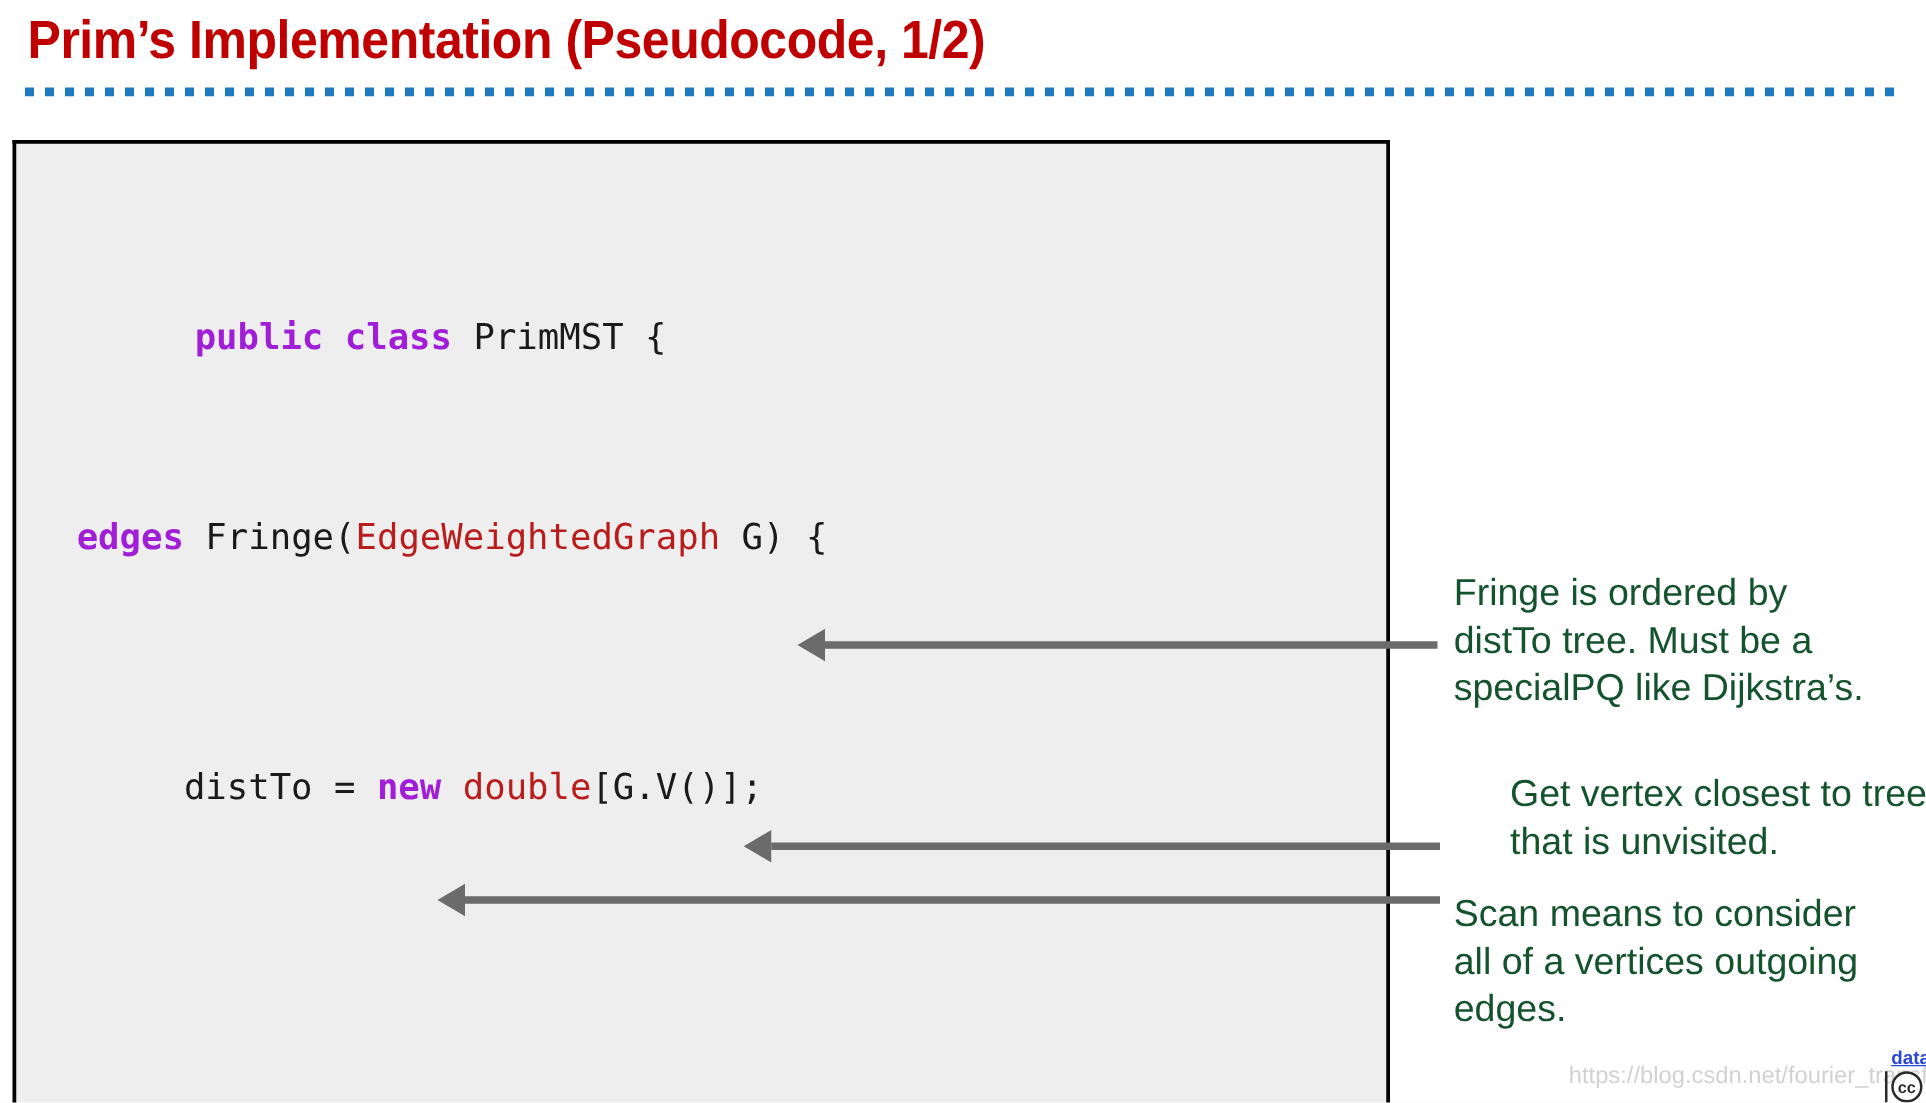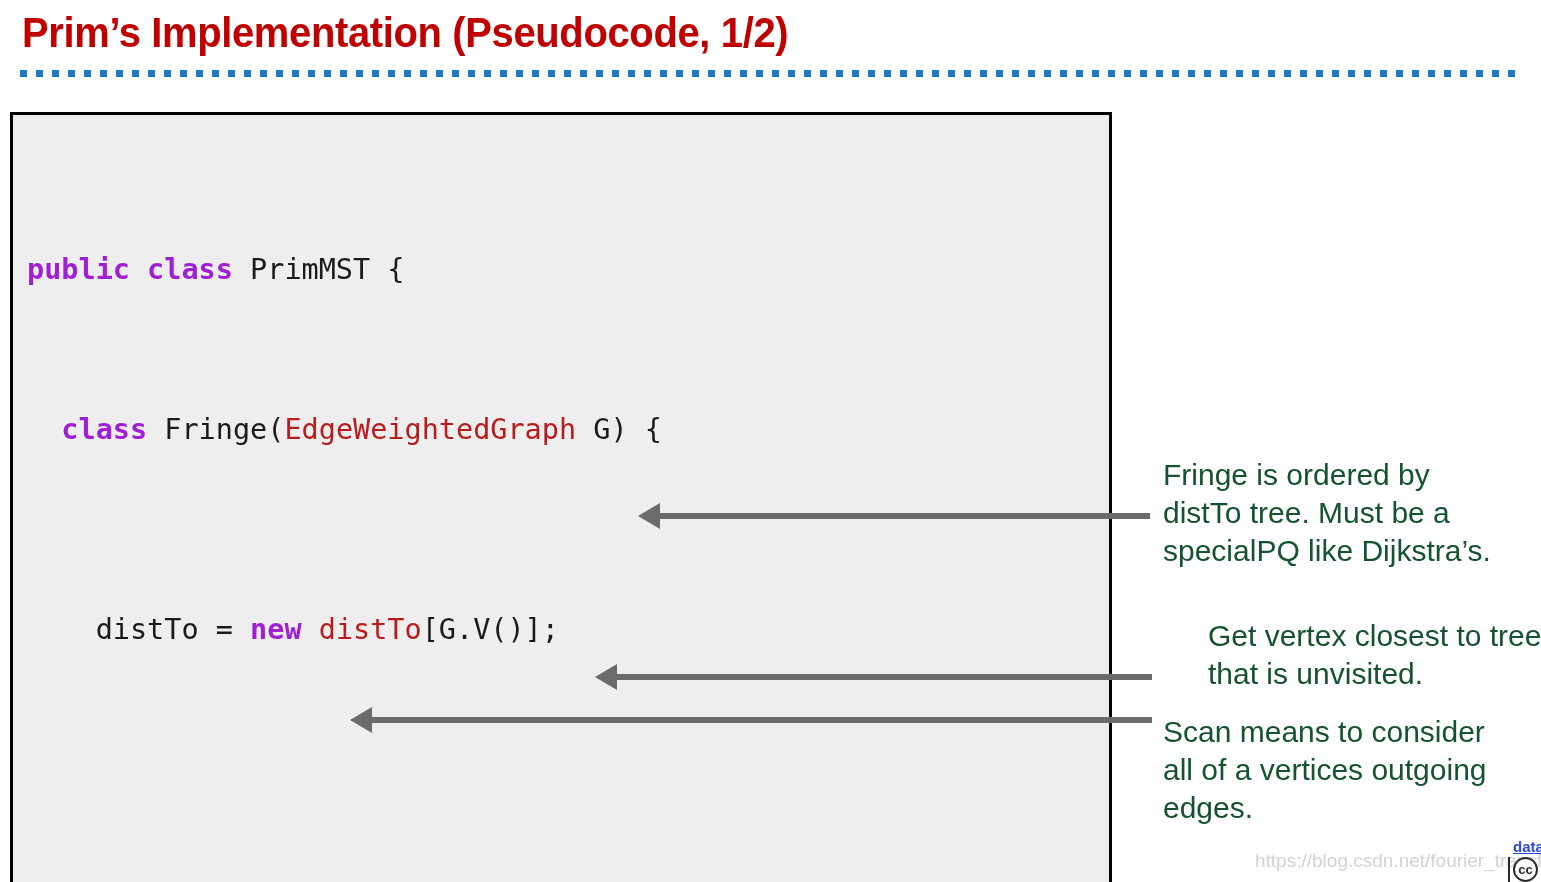--- a/index.html
+++ b/index.html
@@ -60,21 +60,21 @@
     position: absolute;
     left: 14px;
     top: 15px;
     font-family: "DejaVu Sans Mono", "Liberation Mono", monospace;
     font-size: 28.5px;
     line-height: 40px;
     color: #1a1a1a;
     white-space: pre;
     letter-spacing: 0px;
   }
-  .code-line { height: 40px; }
+  .code-line { height: 40px; text-align: center; }
   .kw   { color: #a01fd6; font-weight: bold; }
   .typ  { color: #b91c1c; }
   .pln  { color: #1a1a1a; }
 
   
   .arrow {
     position: absolute;
     height: 6px;
     background: #6b6b6b;
   }
@@ -150,24 +150,24 @@
 
 <div id="slide-title">Prim’s Implementation (Pseudocode, 1/2)</div>
 
 <div id="title-divider"></div>
 
 <div id="code-panel">
   <div id="code-lines">
 
     <div class="code-line"><span class="kw">public class</span><span class="pln"> PrimMST {</span></div>
 
-    <div class="code-line"><span class="pln">  </span><span class="kw">class</span><span class="pln"> Fringe(</span><span class="typ">EdgeWeightedGraph</span><span class="pln"> G) {</span></div>
-
-
-    <div class="code-line"><span class="pln">    distTo = </span><span class="kw">new</span><span class="pln"> </span><span class="typ">distTo</span><span class="pln">[G.V()];</span></div>
+    <div class="code-line"><span class="pln">  </span><span class="kw">edges</span><span class="pln"> Fringe(</span><span class="typ">EdgeWeightedGraph</span><span class="pln"> G) {</span></div>
+
+
+    <div class="code-line"><span class="pln">    distTo = </span><span class="kw">new</span><span class="pln"> </span><span class="typ">double</span><span class="pln">[G.V()];</span></div>
 
     
 
     
 
     
 
     
 
     

